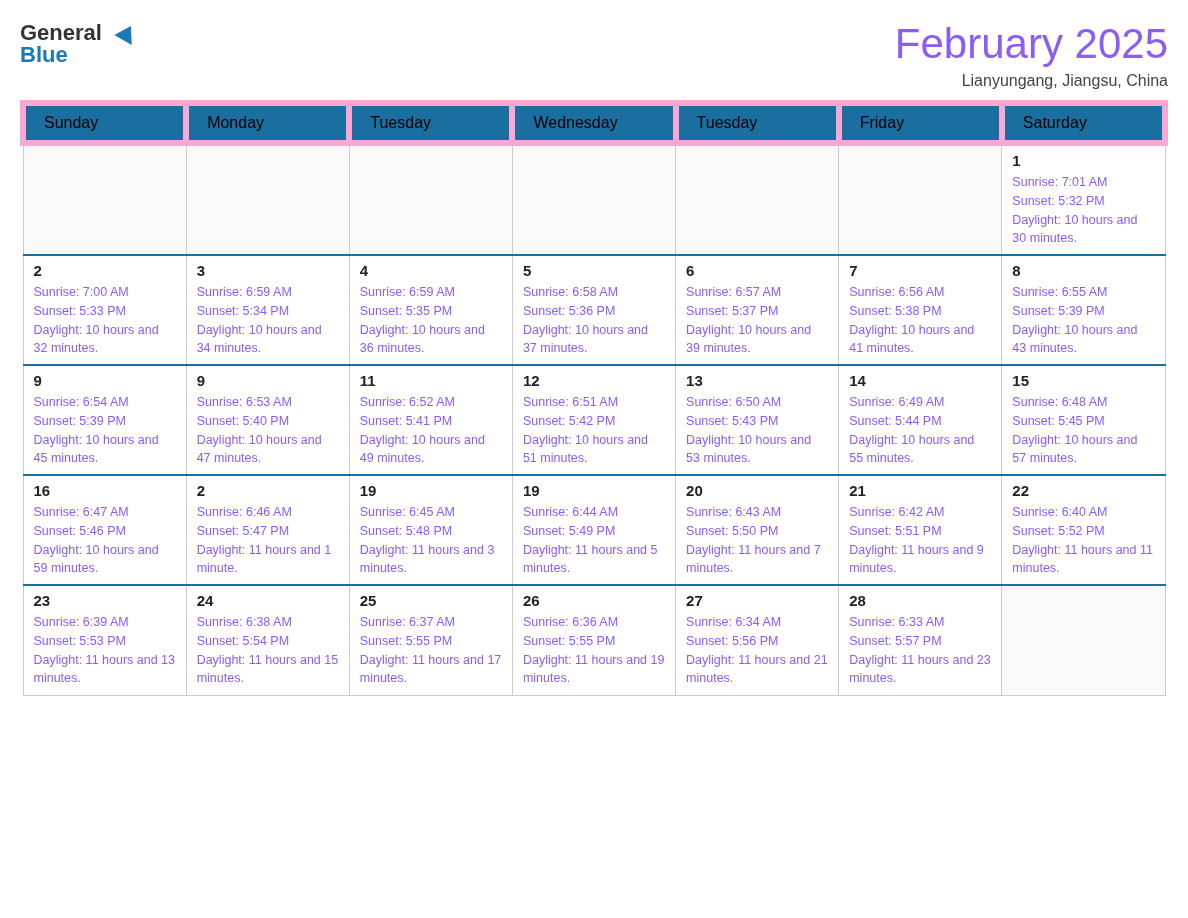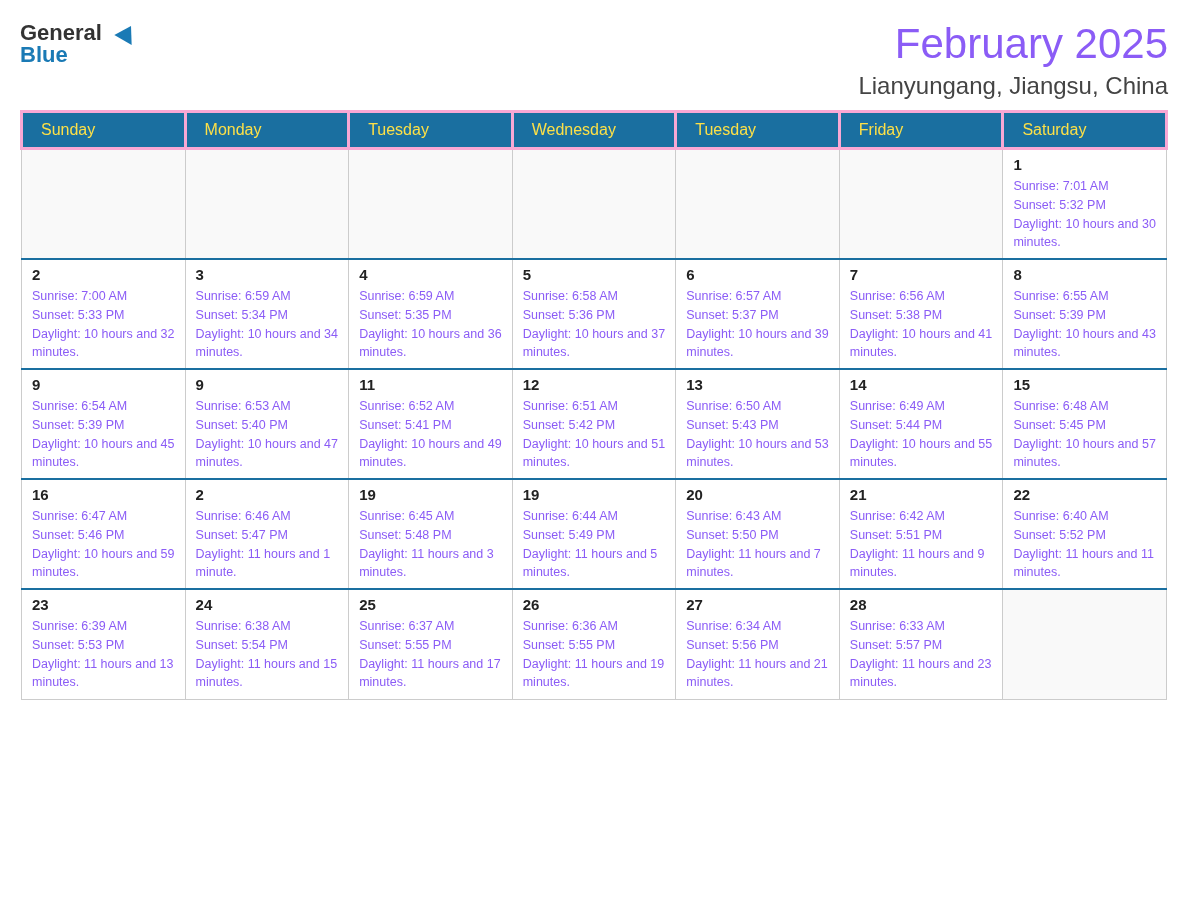--- a/index.html
+++ b/index.html
@@ -47,38 +47,38 @@
     }
     .title-block {
       text-align: right;
     }
     .title-block h1 {
       font-size: 42px;
       font-weight: normal;
       color: #8b5cf6;
     }
     .title-block h2 {
-      font-size: 24px;
+      font-size: 16px;
       font-weight: normal;
       color: #444;
       margin-top: 4px;
     }
     .calendar {
       width: 100%;
       border-collapse: collapse;
       margin-top: 8px;
     }
     .calendar th {
       background-color: #1a6fa0;
-      color: #fde047;
+      color: #000000;
       text-align: left;
       padding: 8px 18px;
       font-size: 16px;
       font-weight: normal;
-      border: 3px solid #f9a8d4;
+      border: 6px solid #f9a8d4;
     }
     .calendar td {
       vertical-align: top;
       padding: 6px 10px;
       border: 1px solid #ccc;
       width: calc(100% / 7);
       min-height: 100px;
       font-size: 13px;
       color: #333;
     }

